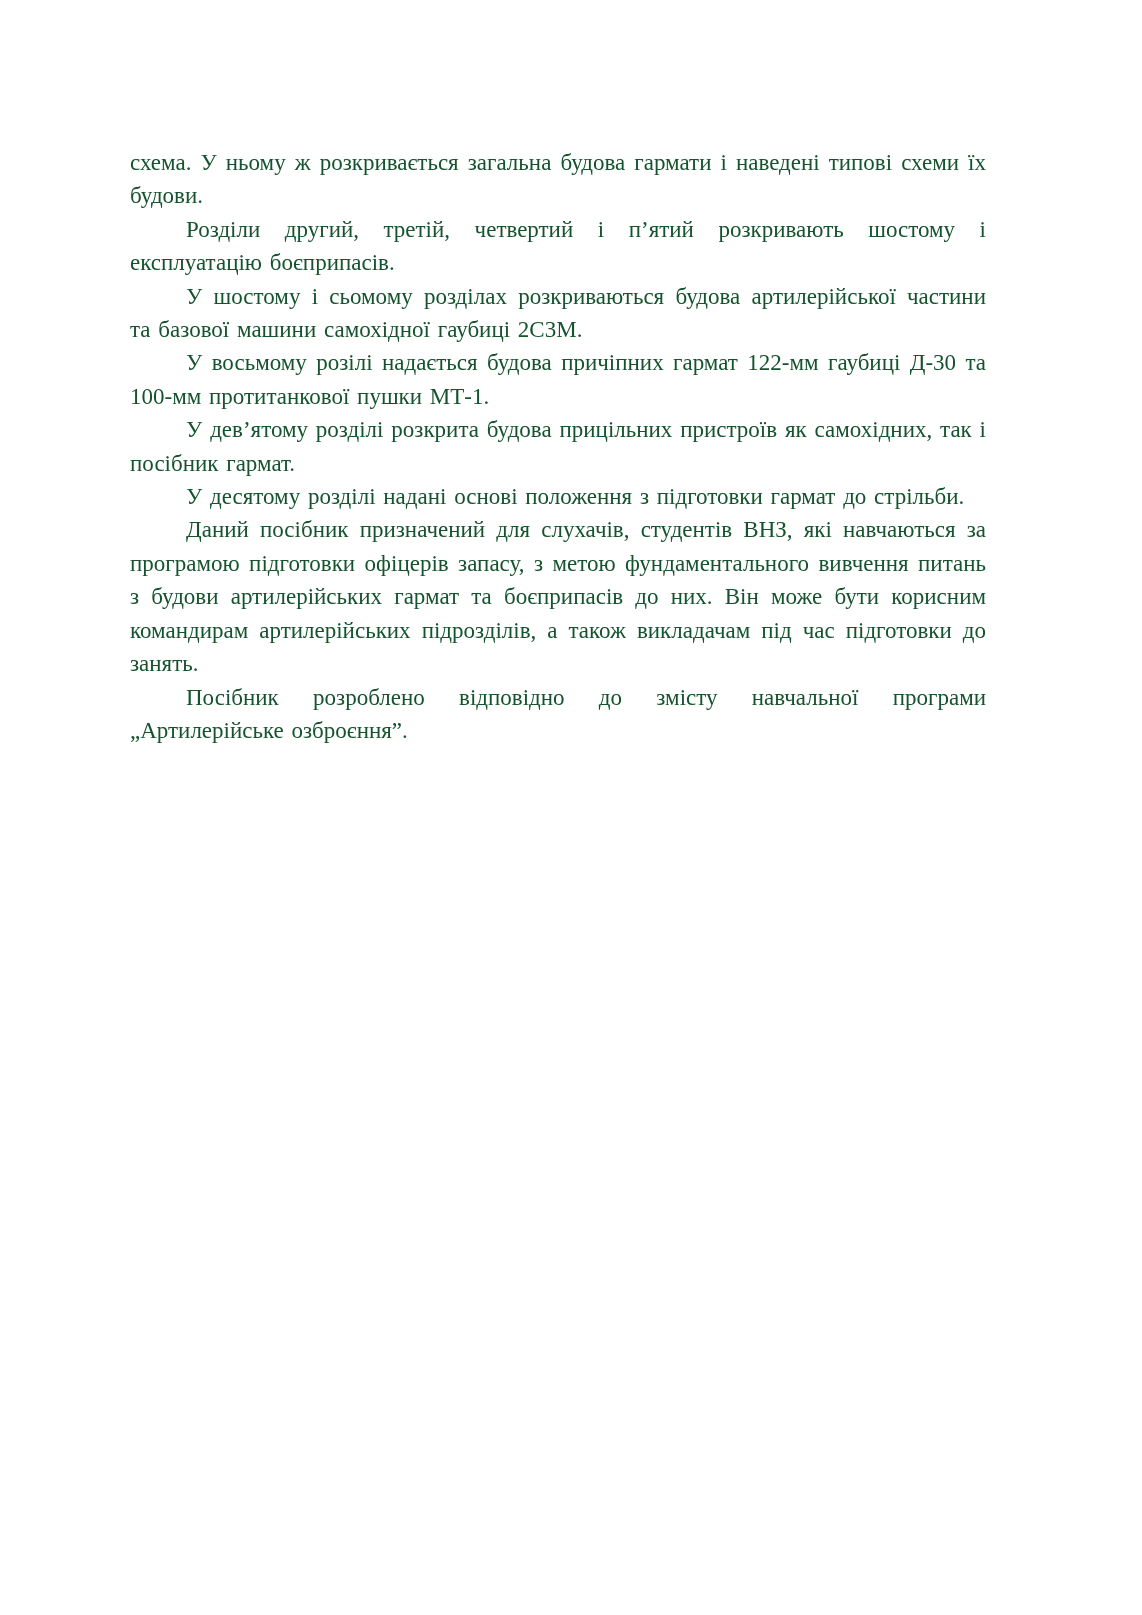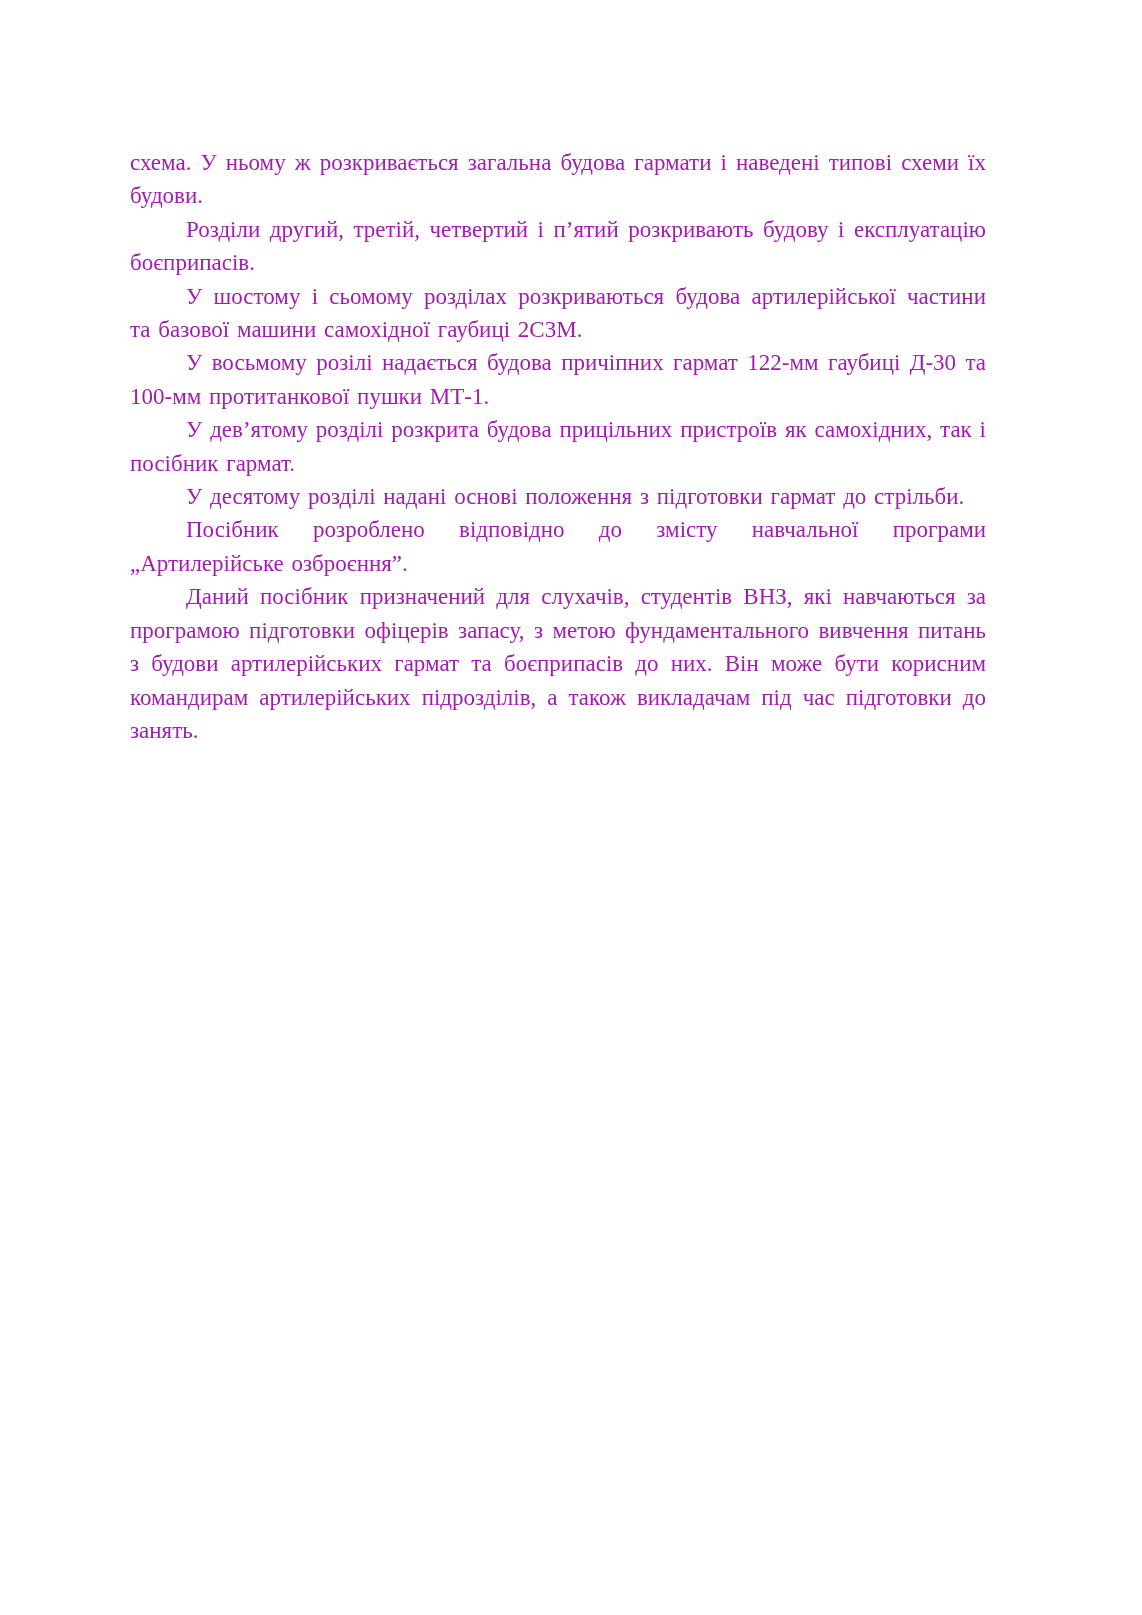--- a/index.html
+++ b/index.html
@@ -5,21 +5,21 @@
   html, body {
     margin: 0;
     padding: 0;
     background: #ffffff;
   }
   .page {
     position: relative;
     width: 1142px;
     height: 1255px;
     background: #ffffff;
-    color: #a21caf;
+    color: #14532d;
     font-family: "Liberation Serif", serif;
     overflow: hidden;
   }
   .text-block {
     position: absolute;
     left: 130px;
     top: 146px;
     width: 856px;
   }
   .text-block p {
@@ -40,22 +40,22 @@
     font-size: 28px;
     line-height: 33px;
   }
 </style>
 </head>
 <body>
 
 <div class="page">
   <div class="text-block">
     <p class="no-indent">схема.  У ньому ж розкривається загальна будова гармати і наведені типові схеми їх будови.</p>
-    <p>Розділи другий, третій, четвертий і п’ятий розкривають будову і експлуатацію боєприпасів.</p>
+    <p>Розділи другий, третій, четвертий і п’ятий розкривають шостому і експлуатацію боєприпасів.</p>
     <p>У шостому і сьомому розділах розкриваються будова артилерійської частини та базової машини самохідної гаубиці 2С3М.</p>
     <p>У восьмому розілі надається будова причіпних гармат 122-мм гаубиці Д-30 та 100-мм протитанкової пушки МТ-1.</p>
     <p>У дев’ятому розділі розкрита будова прицільних пристроїв як самохідних, так і посібник гармат.</p>
     <p>У десятому розділі надані основі положення з підготовки гармат до стрільби.</p>
+    <p>Даний посібник призначений для слухачів, студентів ВНЗ, які навчаються за програмою підготовки офіцерів запасу, з метою фундаментального вивчення питань з будови артилерійських гармат та боєприпасів до них. Він може бути корисним командирам артилерійських підрозділів, а також  викладачам під час підготовки до занять.</p>
     <p>Посібник розроблено відповідно до змісту навчальної програми „Артилерійське озброєння”.</p>
-    <p>Даний посібник призначений для слухачів, студентів ВНЗ, які навчаються за програмою підготовки офіцерів запасу, з метою фундаментального вивчення питань з будови артилерійських гармат та боєприпасів до них. Він може бути корисним командирам артилерійських підрозділів, а також  викладачам під час підготовки до занять.</p>
   </div>
   <div class="page-number">11</div>
 </div>
 
 </body></html>

